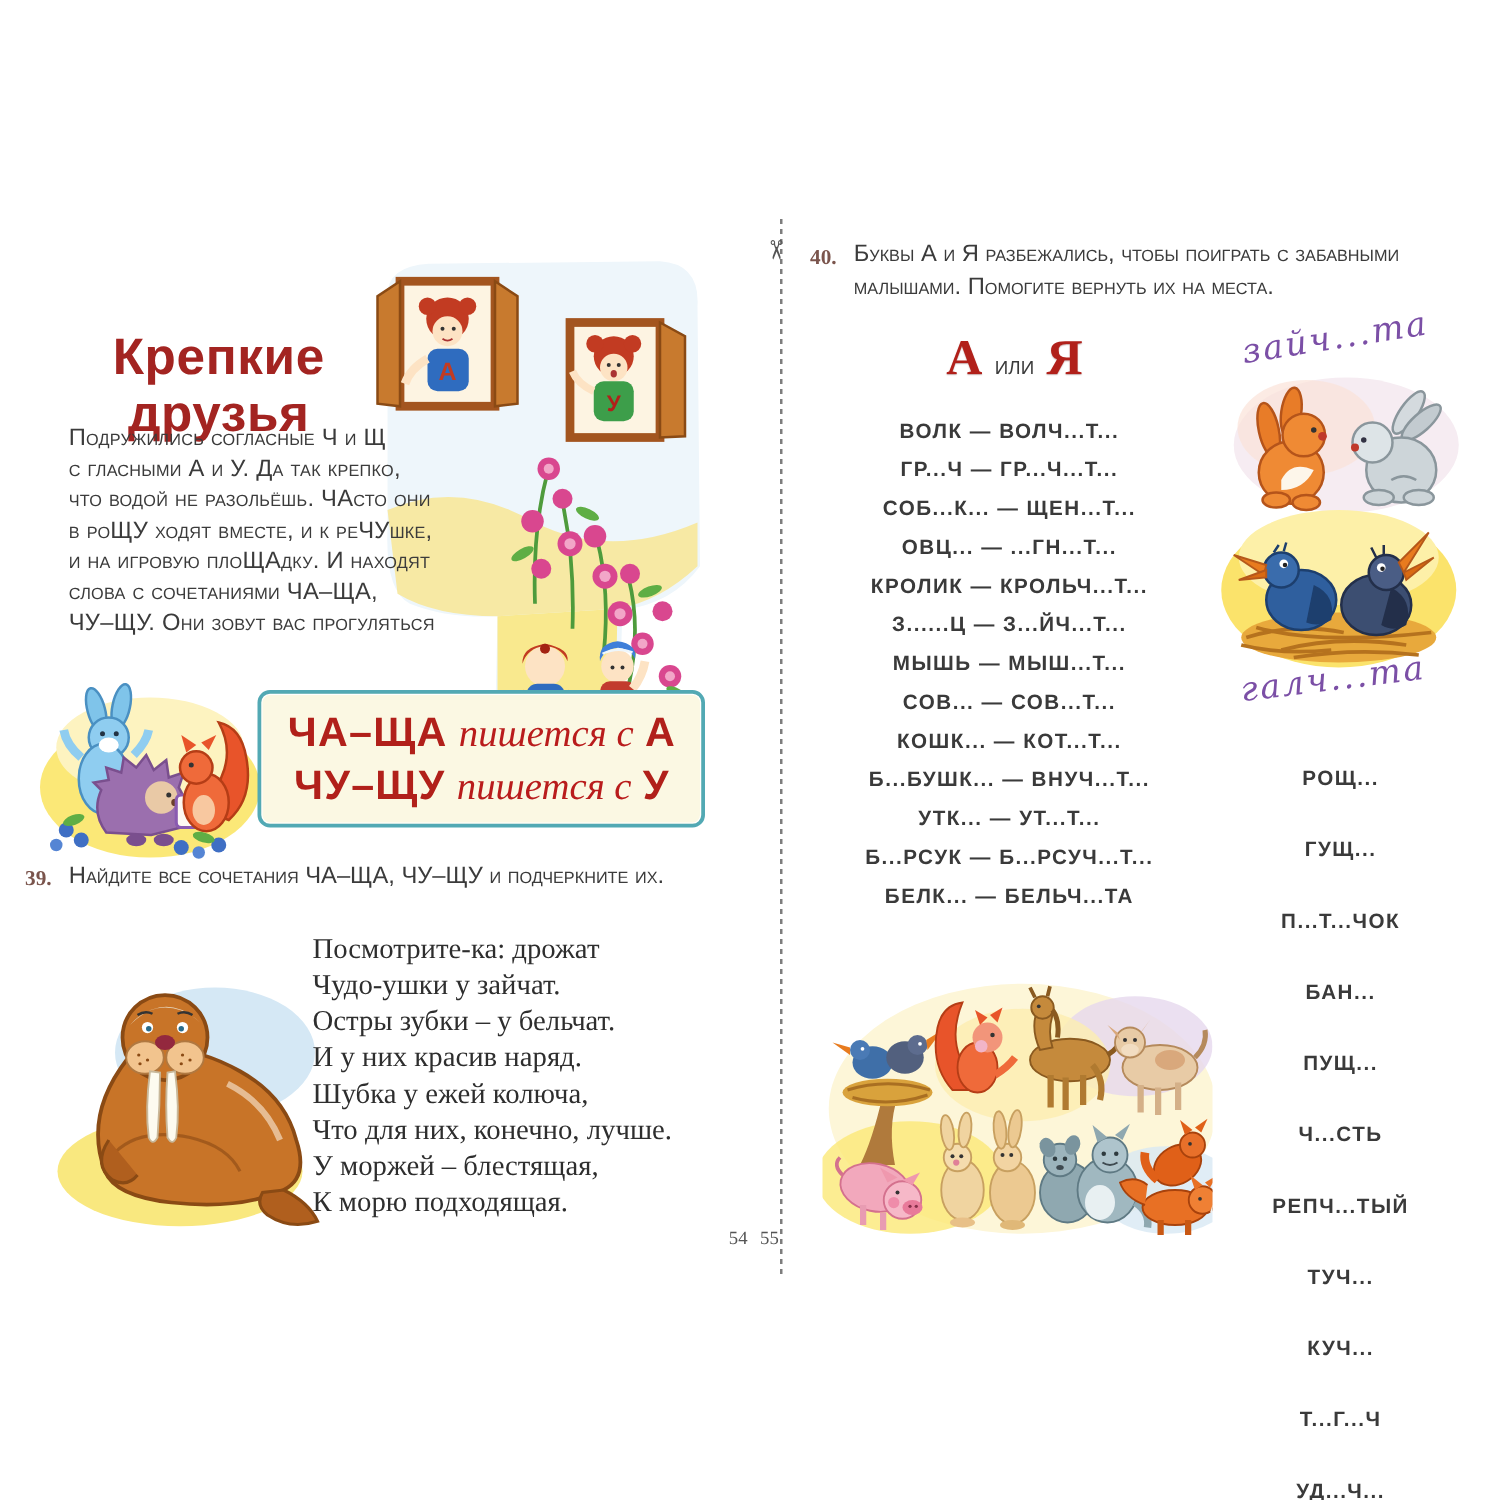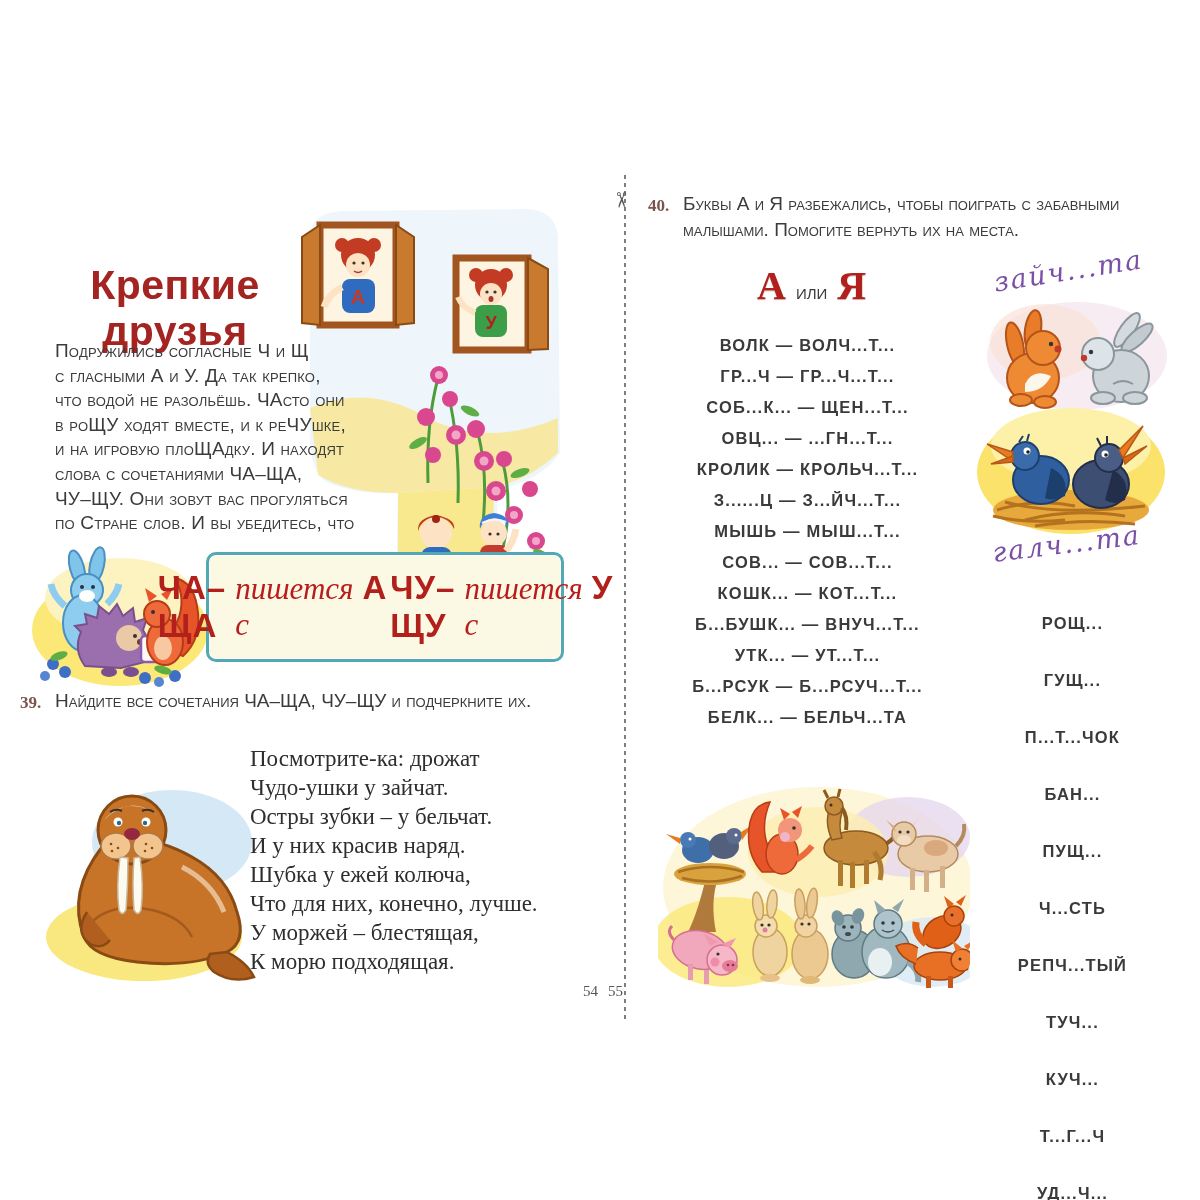--- a/index.html
+++ b/index.html
@@ -5,21 +5,21 @@
   html,body{margin:0;padding:0;background:#ffffff;}
   #canvas{position:relative;width:1200px;height:1200px;background:#ffffff;overflow:hidden;
           font-family:"Liberation Sans",sans-serif;}
   .abs{position:absolute;}
 
   
   .book-title{width:250px;text-align:center;font-weight:bold;font-size:41px;line-height:1.12;
               color:#a32421;letter-spacing:0.5px;margin-top:35px;}
   .intro-line{font-variant:small-caps;font-size:19px;line-height:24.6px;color:#3b3b3b;letter-spacing:0.2px;}
   .rule-box{width:352px;height:104px;background:#fbf8e3;border:3px solid #52a9b4;border-radius:10px;
-            box-shadow:0 0 0 1px #fff inset;display:flex;justify-content:center;
+            box-shadow:0 0 0 1px #fff inset;display:flex;flex-direction:column;justify-content:center;
             align-items:center;gap:4px;}
   .rule-line{display:flex;align-items:baseline;gap:9px;}
   .rule-pair{font-weight:bold;font-size:33px;color:#b1201a;letter-spacing:1px;}
   .rule-mid{font-family:"Liberation Serif",serif;font-style:italic;font-size:31px;color:#b91c1c;}
   .rule-letter{font-weight:bold;font-size:33px;color:#b1201a;}
   .ex-num{font-family:"Liberation Serif",serif;font-weight:bold;font-size:17px;color:#7a544c;}
   .ex-text{font-variant:small-caps;font-size:19px;line-height:26px;color:#3b3b3b;}
   .poem-line{font-family:"Liberation Serif",serif;font-size:23px;line-height:29px;color:#2e2e2e;}
   .page-num{font-family:"Liberation Serif",serif;font-size:15px;color:#555;}
 
@@ -150,21 +150,20 @@
   </svg>
 
   <div class="abs" style="left:55px;top:339px;width:370px;">
     <div class="intro-line">Подружились согласные Ч и Щ</div>
     <div class="intro-line">с гласными А и У. Да так крепко,</div>
     <div class="intro-line">что водой не разольёшь. ЧАсто они</div>
     <div class="intro-line">в роЩУ ходят вместе, и к реЧУшке,</div>
     <div class="intro-line">и на игровую плоЩАдку. И находят</div>
     <div class="intro-line">слова с сочетаниями ЧА–ЩА,</div>
     <div class="intro-line">ЧУ–ЩУ. Они зовут вас прогуляться</div>
-    <div class="intro-line">по Стране слов. И вы убедитесь, что</div>
   </div>
 
   <svg class="abs" style="left:25px;top:538px;" width="182" height="152" viewBox="0 0 182 152">
     <ellipse cx="95" cy="92" rx="88" ry="56" fill="#fbe877"></ellipse>
     <ellipse cx="95" cy="60" rx="75" ry="40" fill="#fdf3c0"></ellipse>
     <g>
       <ellipse cx="52" cy="30" rx="7" ry="18" fill="#7fc4ea" stroke="#4a90c2" stroke-width="2" transform="rotate(-15 52 30)"></ellipse>
       <ellipse cx="72" cy="27" rx="7" ry="18" fill="#7fc4ea" stroke="#4a90c2" stroke-width="2" transform="rotate(12 72 27)"></ellipse>
       <circle cx="62" cy="52" r="16" fill="#8fcdf0" stroke="#4a90c2" stroke-width="2"></circle>
       <ellipse cx="58" cy="85" rx="20" ry="28" fill="#8fcdf0" stroke="#4a90c2" stroke-width="2"></ellipse>

